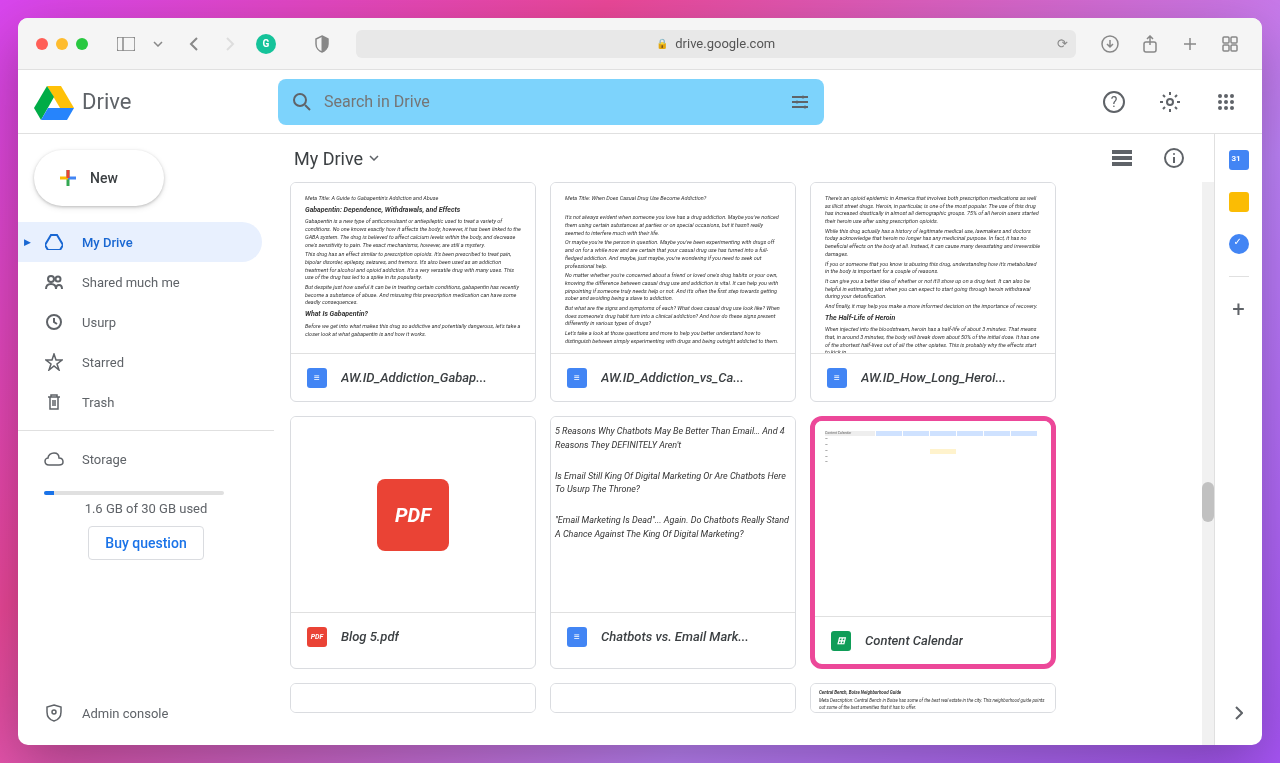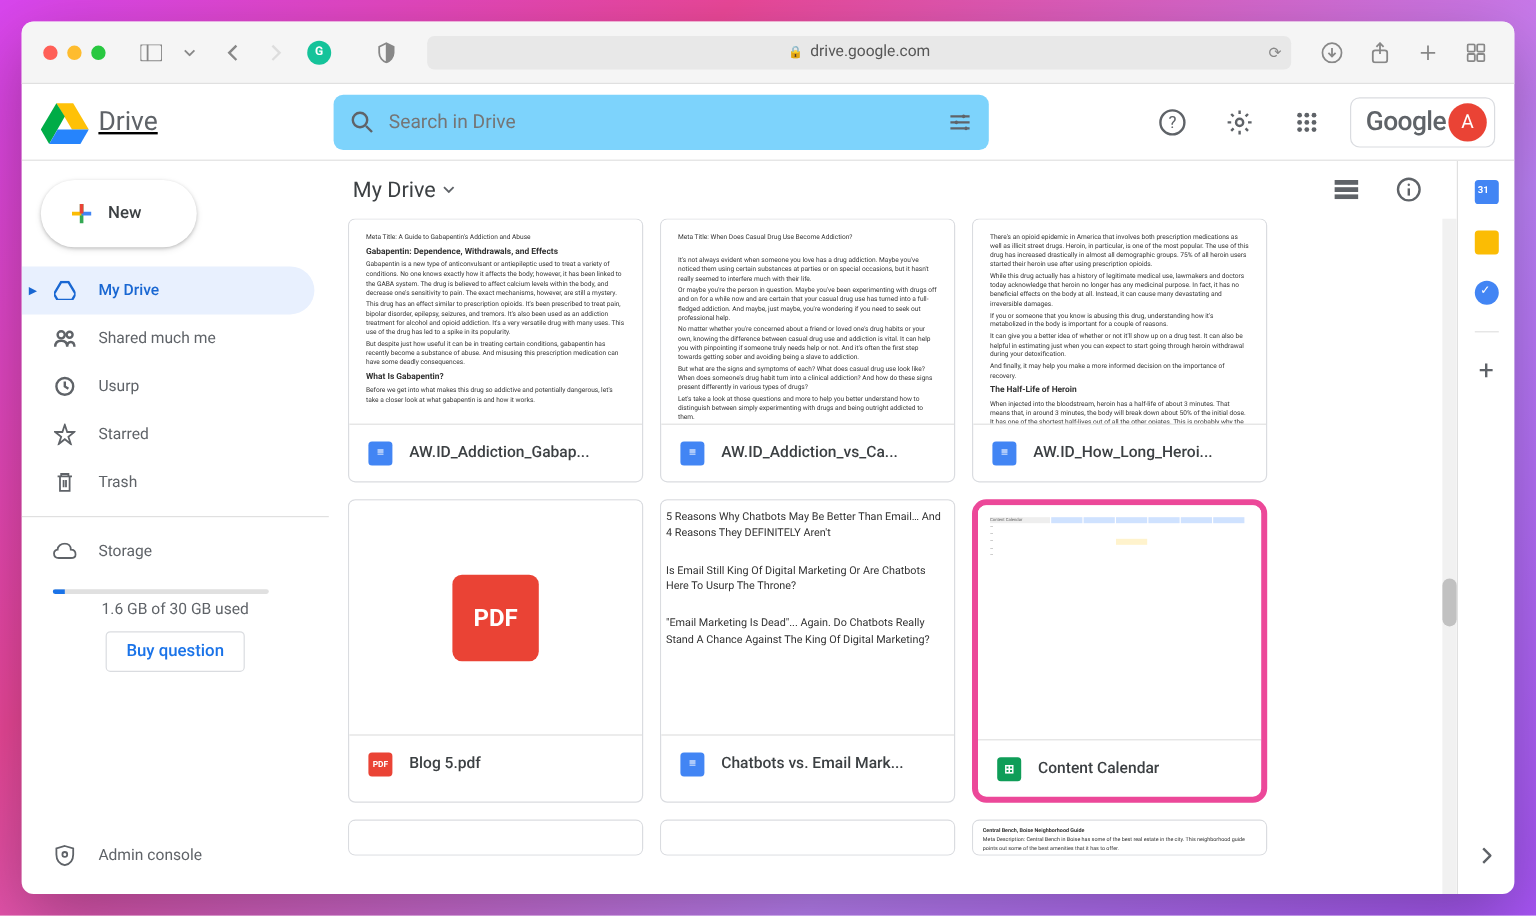--- a/index.html
+++ b/index.html
@@ -14,21 +14,21 @@
 .tb-icon { width: 28px; height: 28px; display: flex; align-items: center; justify-content: center; color: #888; cursor: pointer; border-radius: 4px; }
 .tb-icon.chev { margin-left: -4px; }
 .grammarly { width: 20px; height: 20px; border-radius: 50%; background: #15c39a; display: flex; align-items: center; justify-content: center; color: #fff; font-size: 10px; font-weight: bold; }
 .urlbar { flex: 1; height: 28px; background: #e8e8e8; border-radius: 6px; display: flex; align-items: center; justify-content: center; gap: 6px; color: #555; font-size: 13px; margin: 0 12px; position: relative; }
 .urlbar .lock { font-size: 10px; }
 .urlbar .refresh { position: absolute; right: 8px; color: #888; }
 .tb-right { display: flex; gap: 12px; align-items: center; }
 
 .app { flex: 1; display: flex; flex-direction: column; overflow: hidden; }
 .app-header { height: 64px; display: flex; align-items: center; padding: 0 16px; gap: 8px; border-bottom: 1px solid #e0e0e0; }
-.drive-logo { display: flex; align-items: center; gap: 8px; width: 236px; text-decoration: underline; }
+.drive-logo { display: flex; align-items: center; gap: 8px; width: 236px; }
 .drive-triangle { width: 40px; height: 36px; position: relative; }
 .drive-name { font-size: 22px; color: #5f6368; }
 .searchbar { flex: 0 0 546px; height: 46px; background: #7dd3fc; border-radius: 8px; display: flex; align-items: center; padding: 0 14px; gap: 12px; color: #5f6368; }
 .searchbar input { flex: 1; border: none; background: transparent; font-size: 16px; outline: none; color: #5f6368; }
 .header-spacer { flex: 1; }
 .header-icons { display: flex; align-items: center; gap: 16px; }
 .hicon { width: 40px; height: 40px; display: flex; align-items: center; justify-content: center; color: #5f6368; cursor: pointer; border-radius: 50%; }
 .account-chip { display: flex; align-items: center; gap: 2px; border: 1px solid #dadce0; border-radius: 8px; padding: 4px 6px 4px 12px; }
 .account-chip .goog-text { font-size: 22px; color: #5f6368; font-weight: 500; letter-spacing: -0.5px; }
 .avatar { width: 32px; height: 32px; border-radius: 50%; background: #ea4335; color: #fff; display: flex; align-items: center; justify-content: center; font-size: 16px; }
@@ -208,24 +208,20 @@
               <circle cx="9" cy="3" r="2" fill="#5f6368"></circle>
               <circle cx="15" cy="3" r="2" fill="#5f6368"></circle>
               <circle cx="3" cy="9" r="2" fill="#5f6368"></circle>
               <circle cx="9" cy="9" r="2" fill="#5f6368"></circle>
               <circle cx="15" cy="9" r="2" fill="#5f6368"></circle>
               <circle cx="3" cy="15" r="2" fill="#5f6368"></circle>
               <circle cx="9" cy="15" r="2" fill="#5f6368"></circle>
               <circle cx="15" cy="15" r="2" fill="#5f6368"></circle>
             </svg>
           </div>
-        <div class="account-chip">
-          <span class="goog-text">Google</span>
-          <div class="avatar">A</div>
-        </div>
       </div>
     </div>
 
     <div class="app-body">
       <div class="sidebar">
         <div class="new-btn">
           <div class="plus-icon">
             <svg width="28" height="28">
                 <path d="M14 6 L14 22" stroke="#34a853" stroke-width="3"></path>
                 <path d="M6 14 L14 14" stroke="#fbbc04" stroke-width="3"></path>
@@ -326,21 +322,21 @@
             <div class="mh-icon">
                 <svg width="22" height="22">
                   <circle cx="11" cy="11" r="9" fill="none" stroke="#5f6368" stroke-width="2"></circle>
                   <circle cx="11" cy="7" r="1" fill="#5f6368"></circle>
                   <rect x="10" y="10" width="2" height="6" fill="#5f6368"></rect>
                 </svg>
               </div>
           </div>
         </div>
 
-        <div style="flex:1; display:flex; overflow:hidden;">
+        <div style="flex:1; display:flex; overflow:hidden;font-style:italic;">
         <div class="files-area" style="flex:1">
           <div class="file-grid">
 
             <div class="file-card">
               <div class="thumb">
                 <p>Meta Title: A Guide to Gabapentin's Addiction and Abuse</p>
                 <h4>Gabapentin: Dependence, Withdrawals, and Effects</h4>
                 <p>Gabapentin is a new type of anticonvulsant or antiepileptic used to treat a variety of conditions. No one knows exactly how it affects the body; however, it has been linked to the GABA system. The drug is believed to affect calcium levels within the body, and decrease one's sensitivity to pain. The exact mechanisms, however, are still a mystery.</p>
                 <p>This drug has an effect similar to prescription opioids. It's been prescribed to treat pain, bipolar disorder, epilepsy, seizures, and tremors. It's also been used as an addiction treatment for alcohol and opioid addiction. It's a very versatile drug with many uses. This use of the drug has led to a spike in its popularity.</p>
                 <p>But despite just how useful it can be in treating certain conditions, gabapentin has recently become a substance of abuse. And misusing this prescription medication can have some deadly consequences.</p>

